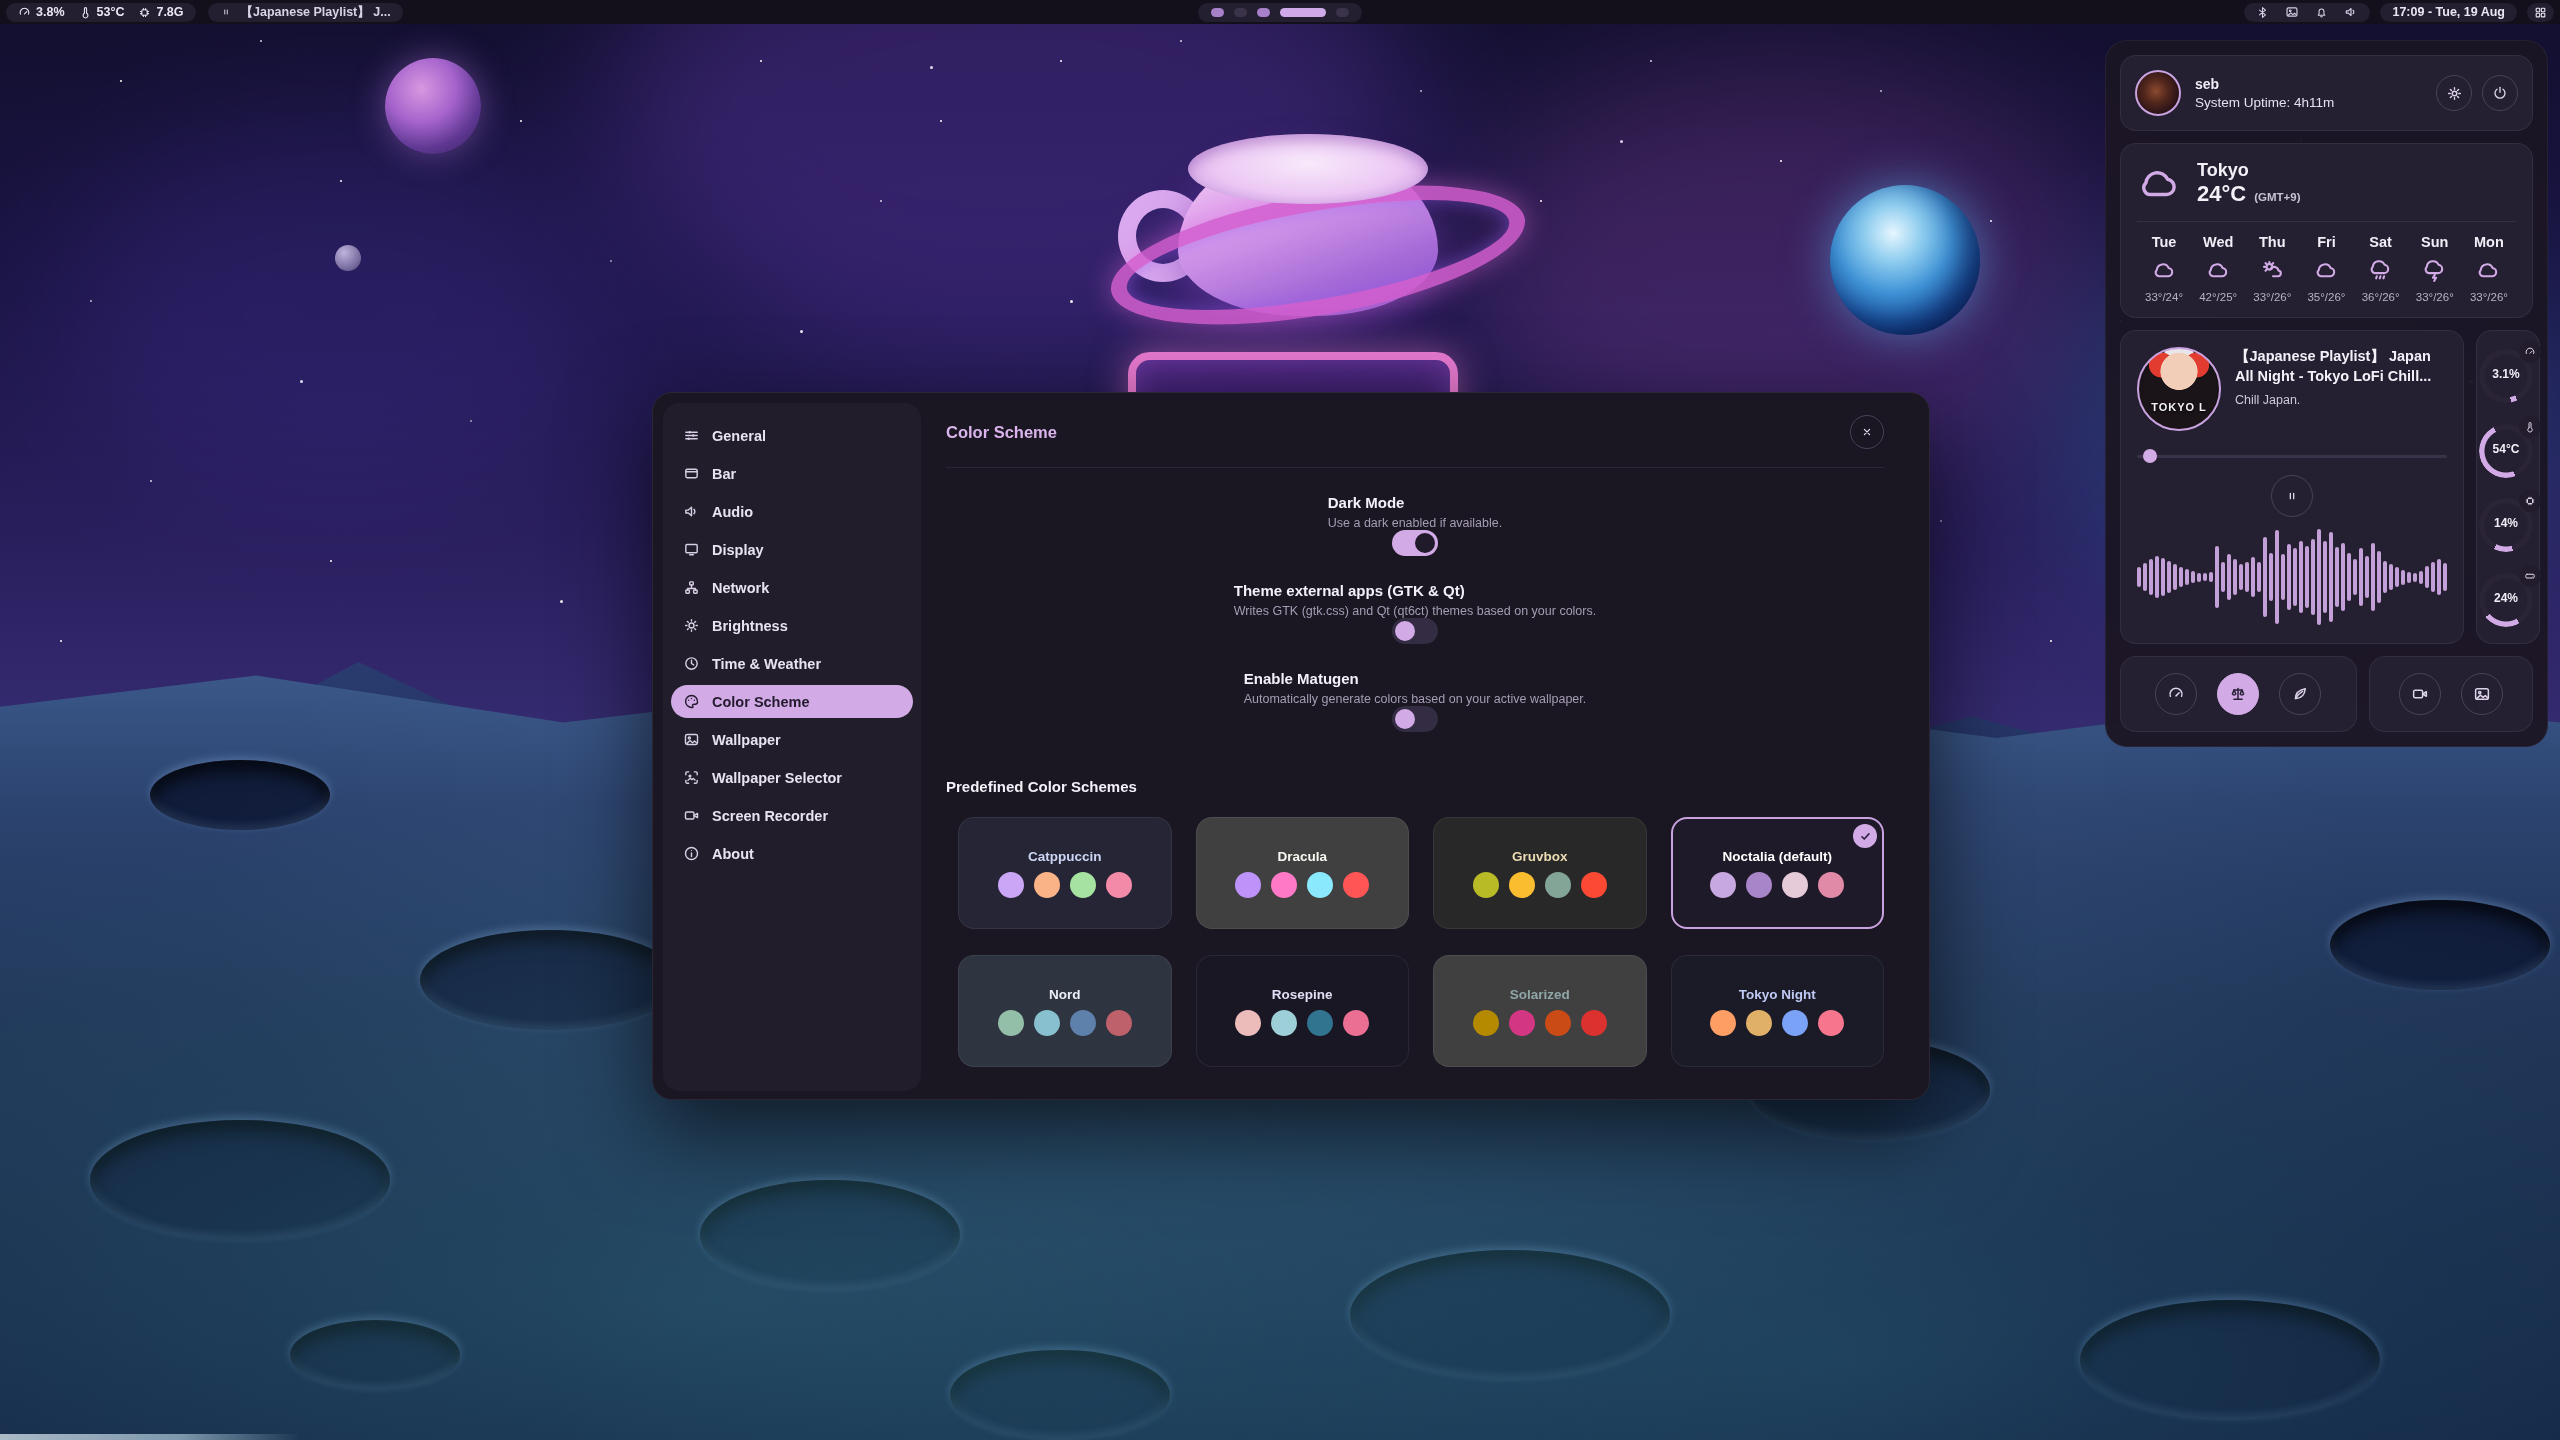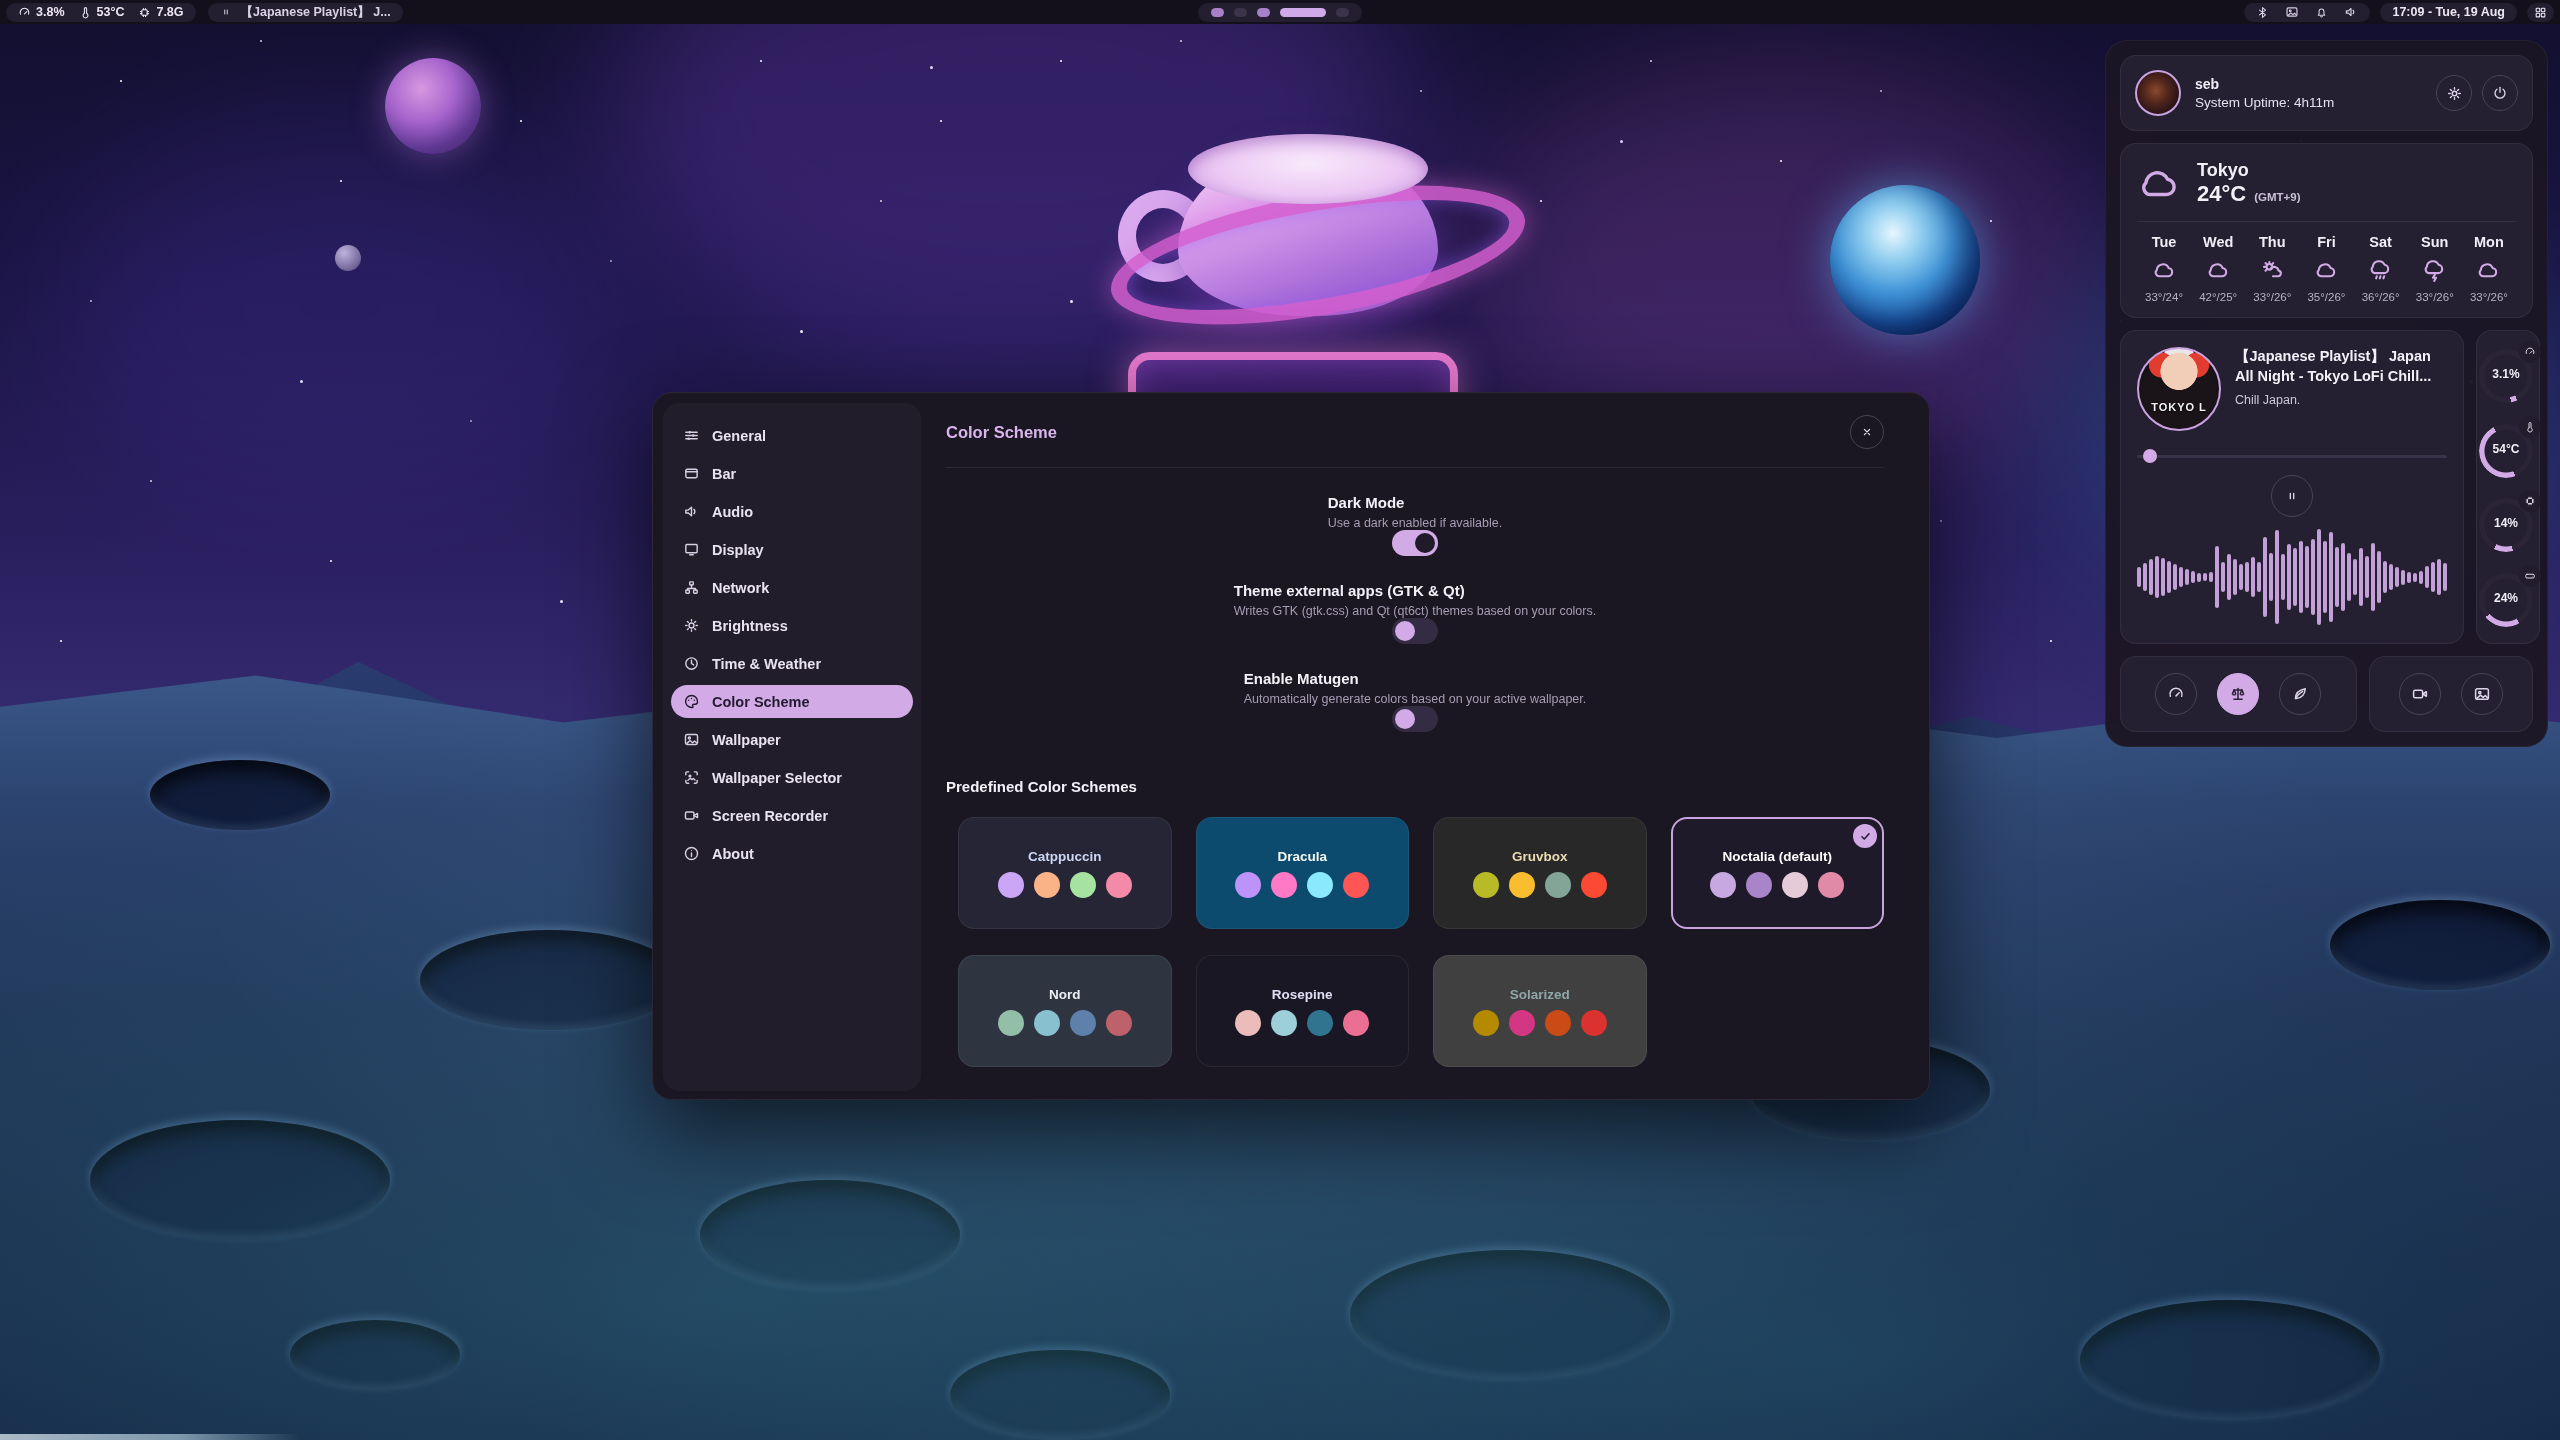--- a/index.html
+++ b/index.html
@@ -544,21 +544,21 @@
       <div class="scheme-card" data-selected="false" style="background: rgb(37, 37, 54);">
 
         <div class="scheme-name" style="color: rgb(205, 214, 244);">Catppuccin</div>
         <div class="swatches">
           <span class="swatch" style="background: rgb(203, 166, 247);"></span>
           <span class="swatch" style="background: rgb(250, 179, 135);"></span>
           <span class="swatch" style="background: rgb(166, 227, 161);"></span>
           <span class="swatch" style="background: rgb(243, 139, 168);"></span>
         </div>
       </div>
-      <div class="scheme-card" data-selected="false" style="background: #0c4a6e;">
+      <div class="scheme-card" data-selected="false" style="background: #404040;">
 
         <div class="scheme-name" style="color: rgb(248, 248, 242);">Dracula</div>
         <div class="swatches">
           <span class="swatch" style="background: rgb(189, 147, 249);"></span>
           <span class="swatch" style="background: rgb(255, 121, 198);"></span>
           <span class="swatch" style="background: rgb(139, 233, 253);"></span>
           <span class="swatch" style="background: rgb(255, 85, 85);"></span>
         </div>
       </div>
       <div class="scheme-card" data-selected="false" style="background: rgb(40, 40, 40);">
@@ -606,20 +606,30 @@
         </div>
       </div>
       <div class="scheme-card" data-selected="false" style="background: #404040;">
 
         <div class="scheme-name" style="color: rgb(143, 165, 168);">Solarized</div>
         <div class="swatches">
           <span class="swatch" style="background: rgb(181, 137, 0);"></span>
           <span class="swatch" style="background: rgb(211, 54, 130);"></span>
           <span class="swatch" style="background: rgb(203, 75, 22);"></span>
           <span class="swatch" style="background: rgb(220, 50, 47);"></span>
+        </div>
+      </div>
+      <div class="scheme-card" data-selected="false" style="background: rgb(26, 27, 38);">
+
+        <div class="scheme-name" style="color: rgb(192, 202, 245);">Tokyo Night</div>
+        <div class="swatches">
+          <span class="swatch" style="background: rgb(255, 158, 100);"></span>
+          <span class="swatch" style="background: rgb(224, 175, 104);"></span>
+          <span class="swatch" style="background: rgb(122, 162, 247);"></span>
+          <span class="swatch" style="background: rgb(247, 118, 142);"></span>
         </div>
       </div>
     </div>
   </div>
 </div>
 
 <div class="panel">
   <div class="pcard user-card">
     <div class="avatar"></div>
     <div>

